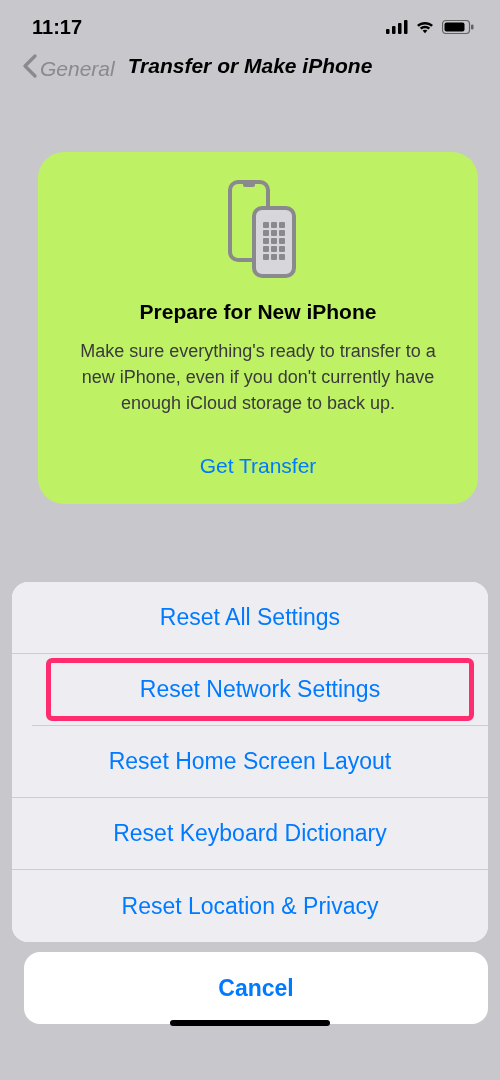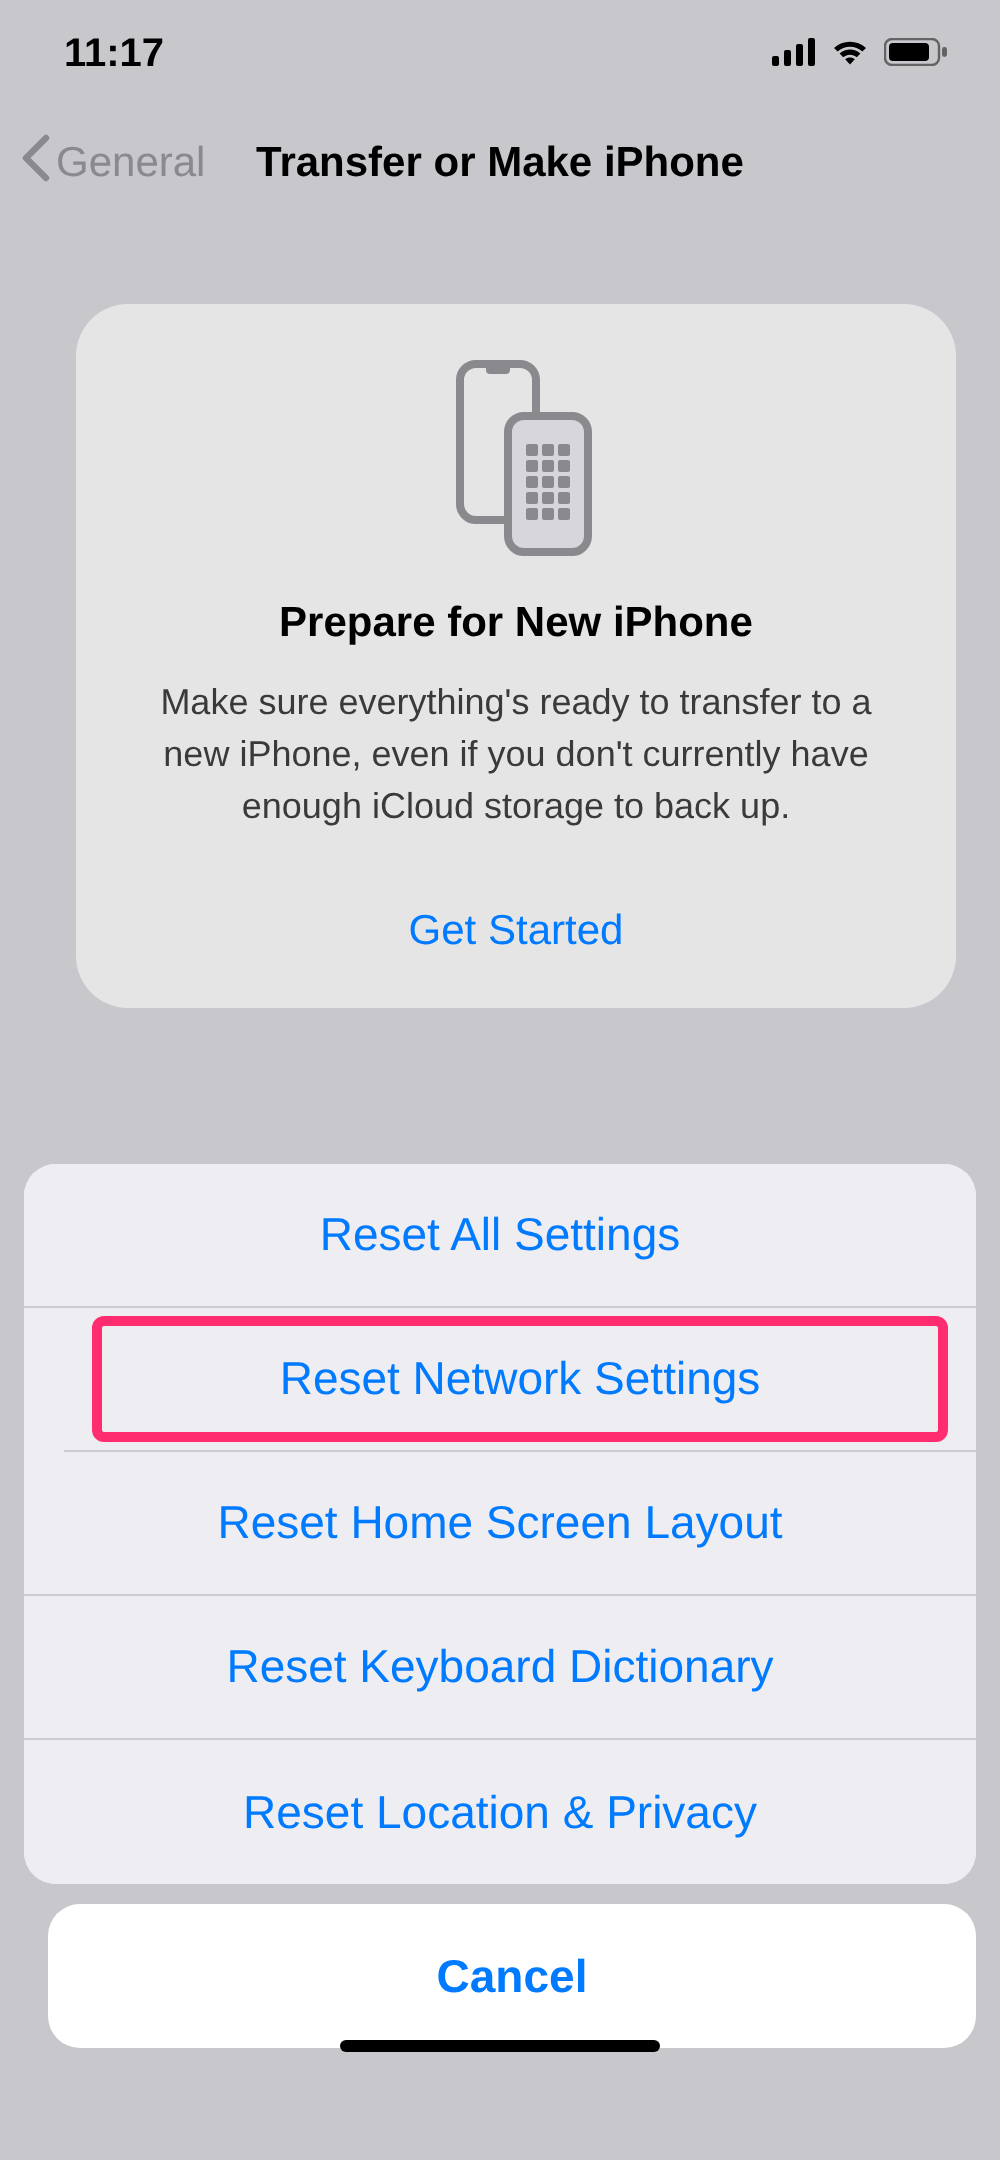--- a/index.html
+++ b/index.html
@@ -35,23 +35,24 @@
     }
     .status-right {
       display: flex;
       align-items: center;
       gap: 7px;
     }
     
     .nav-bar {
       height: 56px;
       display: flex;
-      align-items: center;
-      padding: 0 10px;
-      position: relative;
+      align-items: flex-start;
+      padding: 0 22px;
+      position: relative;
+      font-style: italic;
     }
     .back-btn {
       display: flex;
       align-items: center;
       color: #8a8a8e;
       font-size: 21px;
       gap: 3px;
     }
     .nav-title {
       position: absolute;
@@ -59,21 +60,21 @@
       right: 0;
       text-align: center;
       font-size: 21px;
       font-weight: 600;
       color: #000;
       pointer-events: none;
     }
     
     .prepare-card {
       margin: 42px 22px 0 38px;
-      background: #e5e5e5;
+      background: #bef264;
       border-radius: 26px;
       padding: 28px 18px 0 18px;
       text-align: center;
     }
     .prepare-icon {
       margin: 0 auto 20px auto;
       width: 76px;
       height: 100px;
       display: flex;
       justify-content: center;
@@ -231,21 +232,21 @@
           <rect x="51" y="66" width="6" height="6" rx="1"></rect>
           <rect x="59" y="66" width="6" height="6" rx="1"></rect>
           <rect x="43" y="74" width="6" height="6" rx="1"></rect>
           <rect x="51" y="74" width="6" height="6" rx="1"></rect>
           <rect x="59" y="74" width="6" height="6" rx="1"></rect>
         </g>
       </svg>
     </div>
     <div class="prepare-title">Prepare for New iPhone</div>
     <div class="prepare-desc">Make sure everything's ready to transfer to a new iPhone, even if you don't currently have enough iCloud storage to back up.</div>
-    <div class="get-started">Get Started</div>
+    <div class="get-started">Get Transfer</div>
   </div>
 
   <div class="reset-peek">Reset</div>
 
   <div class="sheet-container">
     <div class="sheet-group">
       <div class="sheet-item">
         <span>Reset All Settings</span>
       </div>
       <div class="sheet-item highlighted">

